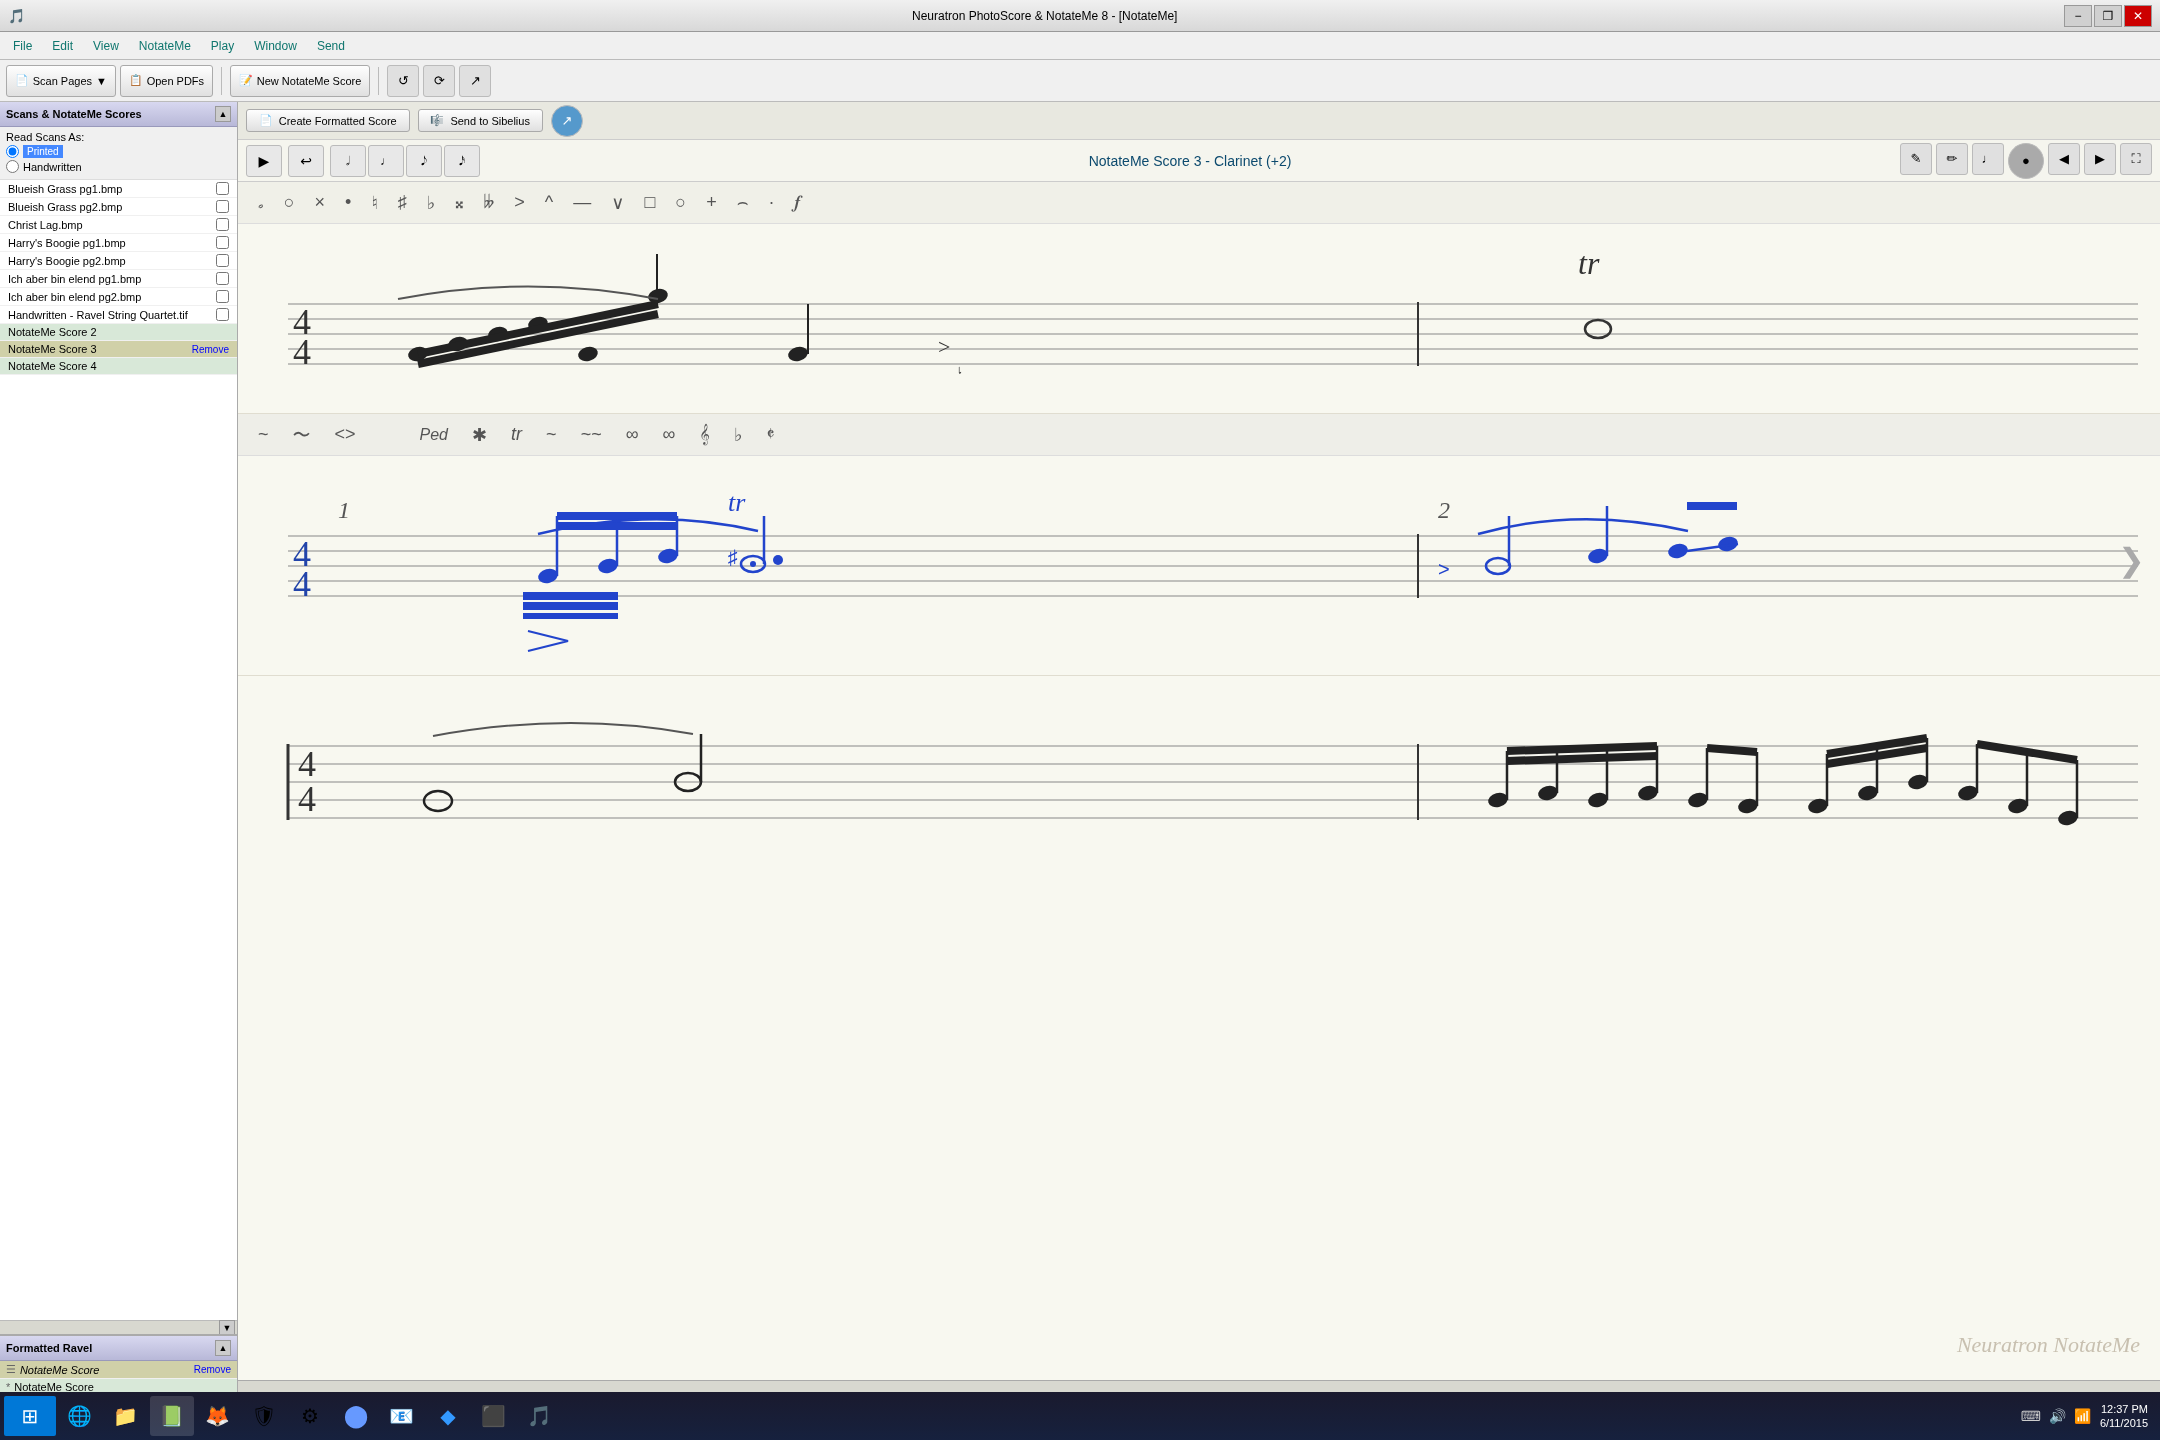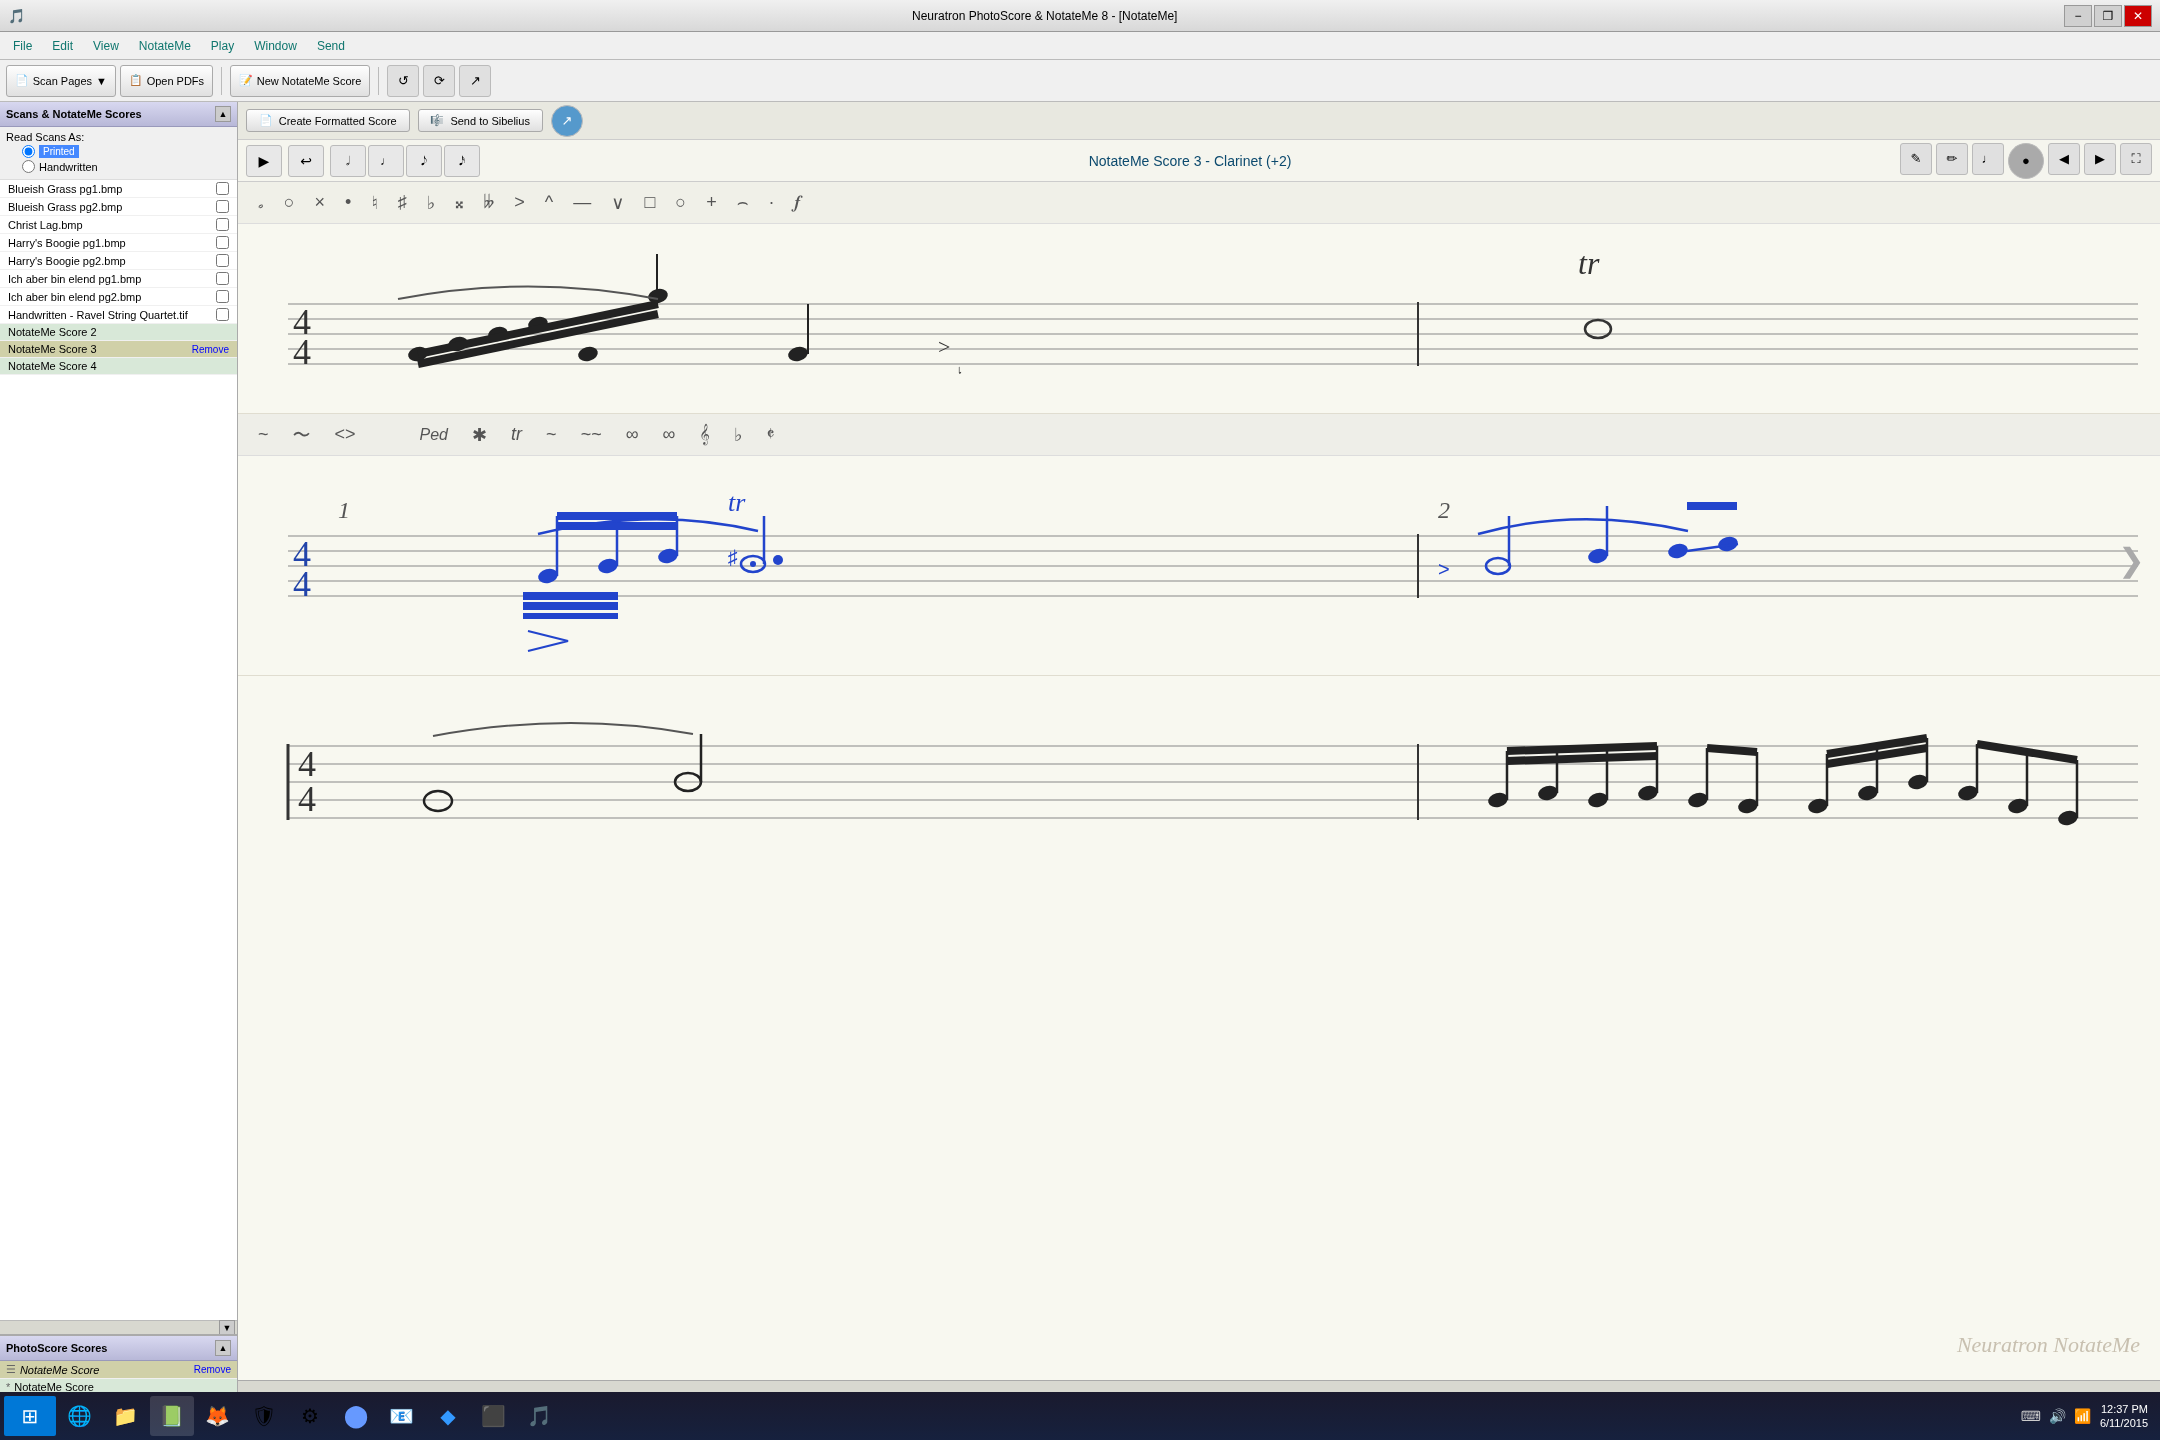--- a/index.html
+++ b/index.html
@@ -111,21 +111,21 @@
       display: flex; align-items: center; justify-content: center;
     }
 
     .read-scans-row {
       padding: 4px 6px;
       font-size: 11px;
       background: #f0f0f0;
       border-bottom: 1px solid #ddd;
     }
 
-    .radio-row { display: flex; align-items: center; gap: 4px; margin: 2px 16px; }
+    .radio-row { display: flex; align-items: center; gap: 4px; margin: 2px 0; }
 
     .scan-item {
       display: flex;
       align-items: center;
       padding: 2px 8px;
       font-size: 11px;
       border-bottom: 1px solid #f0f0f0;
       cursor: pointer;
     }
     .scan-item.selected { background: #cce0ff; }
@@ -436,21 +436,21 @@
           <span class="scan-item-label">NotateMe Score 4</span>
         </div>
       </div>
       <div style="height:14px; background:#d8d8d0; border-top:1px solid #bbb; display:flex; align-items:center; justify-content:flex-end; padding-right:2px;">
         <div class="scroll-btn">▼</div>
       </div>
     </div>
 
     <div class="formatted-section">
       <div class="panel-header">
-        <span>PhotoScore Scores</span>
+        <span>Formatted Ravel</span>
         <div class="scroll-btn">▲</div>
       </div>
       <div class="formatted-list">
         <div class="formatted-item selected" style="background:#d0d0a8;">
           <span class="formatted-item-icon">☰</span>
           <span style="font-style:italic;">NotateMe Score</span>
           <span class="remove-btn">Remove</span>
         </div>
         <div class="formatted-item" style="background:#d8e8d8;">
           <span class="formatted-item-icon">*</span>

